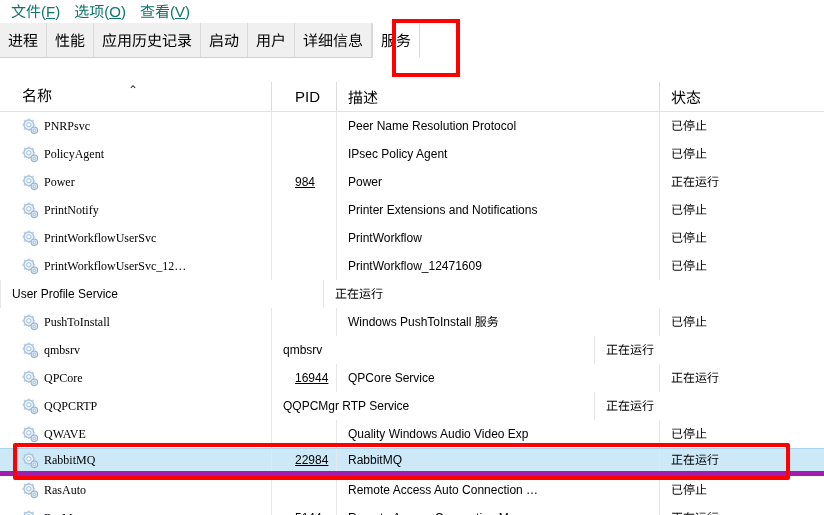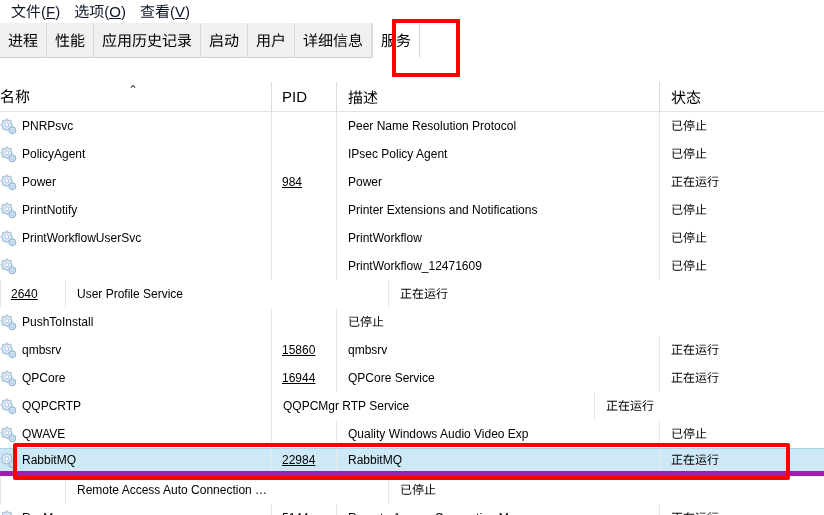--- a/index.html
+++ b/index.html
@@ -23,21 +23,21 @@
     display: flex;
     align-items: center;
     padding-left: 4px;
     background: #ffffff;
     font-size: 15px;
     line-height: 1;
   }
   .menu-item {
     padding: 2px 7px 3px 7px;
     white-space: nowrap;
-    color: #0f172a;
+    color: #0f766e;
     text-align: center;
   }
   .menu-item .mn {
     text-decoration: underline;
   }
 
   
   .tabstrip-wrap {
     position: relative;
     height: 35px;
@@ -118,22 +118,22 @@
     background: #ffffff;
     position: relative;
   }
   .cell {
     box-sizing: border-box;
     overflow: hidden;
     height: 100%;
     display: flex;
     align-items: center;
   }
-  .c-name  { width: 271px; padding-left: 0; }
-  .c-pid   { width: 65px;  padding-left: 10px; border-left: 1px solid #e7e7e7; }
+  .c-name  { width: 271px; padding-left: 22px; font-family: Liberation Serif, serif; }
+  .c-pid   { width: 65px;  padding-left: 23px; border-left: 1px solid #e7e7e7; }
   .c-desc  { width: 323px; padding-left: 11px; border-left: 1px solid #e7e7e7; }
   .c-stat  { width: 165px; padding-left: 11px; border-left: 1px solid #e7e7e7; }
 
   .hdr .c-pid, .hdr .c-desc, .hdr .c-stat { border-left: 1px solid #dcdcdc; }
 
   .sort-arrow {
     position: absolute;
     left: 128px;
     top: 2px;
     font-size: 12px;
@@ -392,35 +392,33 @@
               <rect x="0.4" y="5.6" width="2.0" height="1.6"></rect>
               <rect x="10.4" y="5.6" width="2.0" height="1.6"></rect>
               <rect x="1.7" y="1.7" width="1.8" height="1.6" transform="rotate(-45 2.6 2.5)"></rect>
               <rect x="9.3" y="9.3" width="1.8" height="1.6" transform="rotate(-45 10.2 10.1)"></rect>
               <rect x="9.3" y="1.7" width="1.8" height="1.6" transform="rotate(45 10.2 2.5)"></rect>
               <rect x="1.7" y="9.3" width="1.8" height="1.6" transform="rotate(45 2.6 10.1)"></rect>
             </g>
             <circle cx="11.6" cy="11.6" r="3.1" fill="#dbe8f4" stroke="#8fb3d2" stroke-width="1"></circle>
             <circle cx="11.6" cy="11.6" r="1.2" fill="#ffffff" stroke="#8fb3d2" stroke-width="0.8"></circle>
           </svg>
+          <span class="name-text">PrintWorkflowUserSvc_12…</span>
         </div>
         <div class="cell c-pid">
           <span class="pid-text"></span>
         </div>
         <div class="cell c-desc">
           <span class="desc-text">PrintWorkflow_12471609</span>
         </div>
         <div class="cell c-stat">
           <span class="stat-text">已停止</span>
         </div>
       </div>
       <div class="row">
-        <div class="cell c-pid">
-          <span class="pid-text">2640</span>
-        </div>
         <div class="cell c-desc">
           <span class="desc-text">User Profile Service</span>
         </div>
         <div class="cell c-stat">
           <span class="stat-text">正在运行</span>
         </div>
       </div>
       <div class="row">
         <div class="cell c-name">
           <svg class="svc-icon" viewBox="0 0 16 16">
@@ -437,20 +435,23 @@
               <rect x="1.7" y="9.3" width="1.8" height="1.6" transform="rotate(45 2.6 10.1)"></rect>
             </g>
             <circle cx="11.6" cy="11.6" r="3.1" fill="#dbe8f4" stroke="#8fb3d2" stroke-width="1"></circle>
             <circle cx="11.6" cy="11.6" r="1.2" fill="#ffffff" stroke="#8fb3d2" stroke-width="0.8"></circle>
           </svg>
           <span class="name-text">PushToInstall</span>
         </div>
         <div class="cell c-pid">
           <span class="pid-text"></span>
         </div>
+        <div class="cell c-desc">
+          <span class="desc-text">Windows PushToInstall 服务</span>
+        </div>
         <div class="cell c-stat">
           <span class="stat-text">已停止</span>
         </div>
       </div>
       <div class="row">
         <div class="cell c-name">
           <svg class="svc-icon" viewBox="0 0 16 16">
             <circle cx="6.4" cy="6.4" r="4.6" fill="#e8f1fb" stroke="#9dbcd8" stroke-width="1.1"></circle>
             <circle cx="6.4" cy="6.4" r="2.0" fill="#ffffff" stroke="#9dbcd8" stroke-width="0.9"></circle>
             <g fill="#b9cfe3">
@@ -461,23 +462,20 @@
               <rect x="1.7" y="1.7" width="1.8" height="1.6" transform="rotate(-45 2.6 2.5)"></rect>
               <rect x="9.3" y="9.3" width="1.8" height="1.6" transform="rotate(-45 10.2 10.1)"></rect>
               <rect x="9.3" y="1.7" width="1.8" height="1.6" transform="rotate(45 10.2 2.5)"></rect>
               <rect x="1.7" y="9.3" width="1.8" height="1.6" transform="rotate(45 2.6 10.1)"></rect>
             </g>
             <circle cx="11.6" cy="11.6" r="3.1" fill="#dbe8f4" stroke="#8fb3d2" stroke-width="1"></circle>
             <circle cx="11.6" cy="11.6" r="1.2" fill="#ffffff" stroke="#8fb3d2" stroke-width="0.8"></circle>
           </svg>
           <span class="name-text">qmbsrv</span>
         </div>
-        <div class="cell c-pid">
-          <span class="pid-text">15860</span>
-        </div>
         <div class="cell c-desc">
           <span class="desc-text">qmbsrv</span>
         </div>
         <div class="cell c-stat">
           <span class="stat-text">正在运行</span>
         </div>
       </div>
       <div class="row">
         <div class="cell c-name">
           <svg class="svc-icon" viewBox="0 0 16 16">
@@ -589,20 +587,39 @@
           <span class="pid-text">22984</span>
         </div>
         <div class="cell c-desc">
           <span class="desc-text">RabbitMQ</span>
         </div>
         <div class="cell c-stat">
           <span class="stat-text">正在运行</span>
         </div>
       </div>
       <div class="row">
+        <div class="cell c-name">
+          <svg class="svc-icon" viewBox="0 0 16 16">
+            <circle cx="6.4" cy="6.4" r="4.6" fill="#e8f1fb" stroke="#9dbcd8" stroke-width="1.1"></circle>
+            <circle cx="6.4" cy="6.4" r="2.0" fill="#ffffff" stroke="#9dbcd8" stroke-width="0.9"></circle>
+            <g fill="#b9cfe3">
+              <rect x="5.6" y="0.4" width="1.6" height="2.0"></rect>
+              <rect x="5.6" y="10.4" width="1.6" height="2.0"></rect>
+              <rect x="0.4" y="5.6" width="2.0" height="1.6"></rect>
+              <rect x="10.4" y="5.6" width="2.0" height="1.6"></rect>
+              <rect x="1.7" y="1.7" width="1.8" height="1.6" transform="rotate(-45 2.6 2.5)"></rect>
+              <rect x="9.3" y="9.3" width="1.8" height="1.6" transform="rotate(-45 10.2 10.1)"></rect>
+              <rect x="9.3" y="1.7" width="1.8" height="1.6" transform="rotate(45 10.2 2.5)"></rect>
+              <rect x="1.7" y="9.3" width="1.8" height="1.6" transform="rotate(45 2.6 10.1)"></rect>
+            </g>
+            <circle cx="11.6" cy="11.6" r="3.1" fill="#dbe8f4" stroke="#8fb3d2" stroke-width="1"></circle>
+            <circle cx="11.6" cy="11.6" r="1.2" fill="#ffffff" stroke="#8fb3d2" stroke-width="0.8"></circle>
+          </svg>
+          <span class="name-text">RasAuto</span>
+        </div>
         <div class="cell c-pid">
           <span class="pid-text"></span>
         </div>
         <div class="cell c-desc">
           <span class="desc-text">Remote Access Auto Connection …</span>
         </div>
         <div class="cell c-stat">
           <span class="stat-text">已停止</span>
         </div>
       </div>

